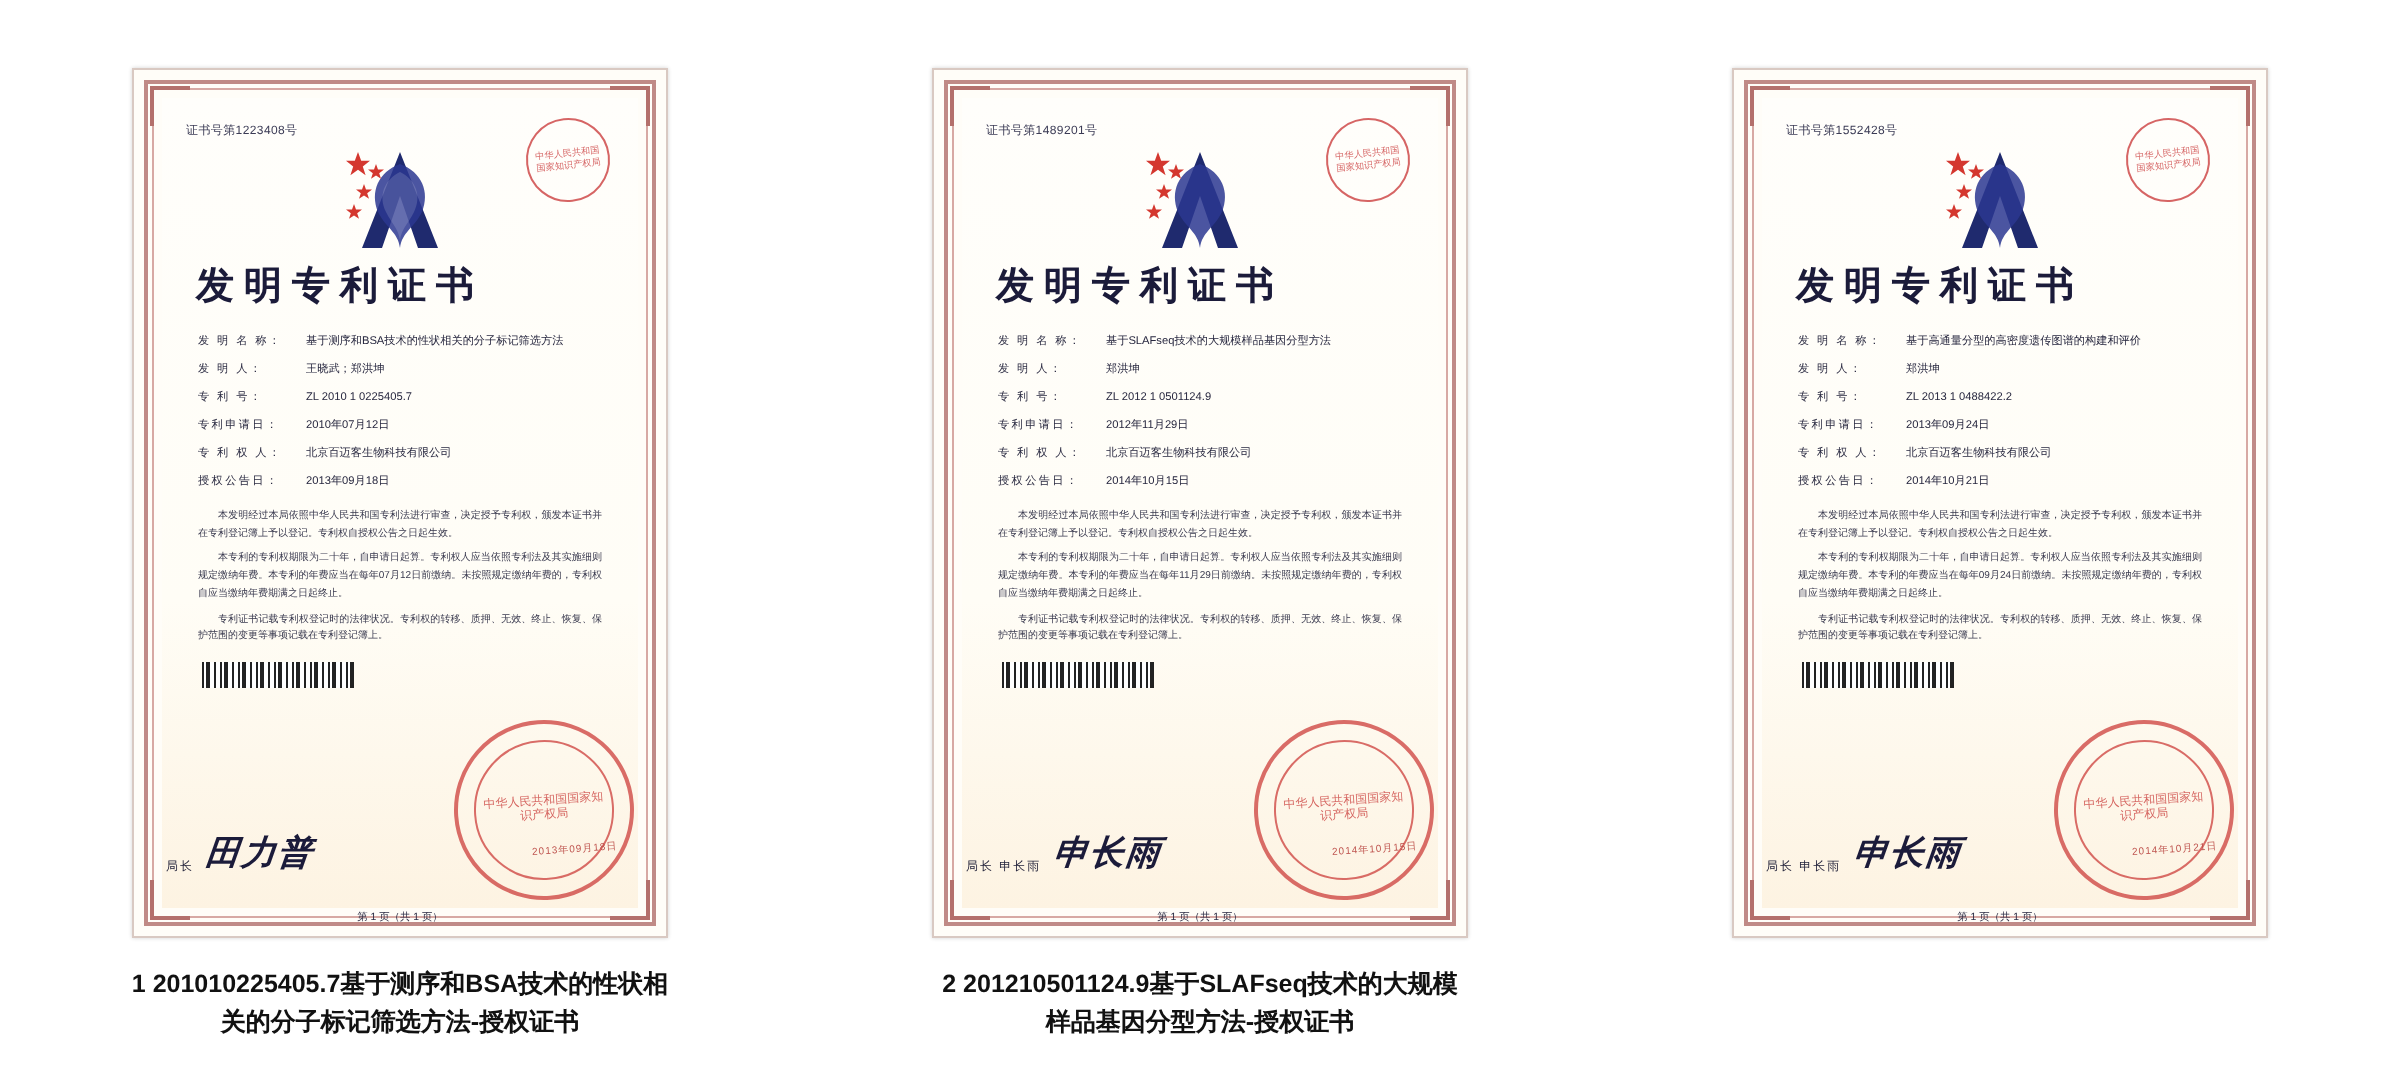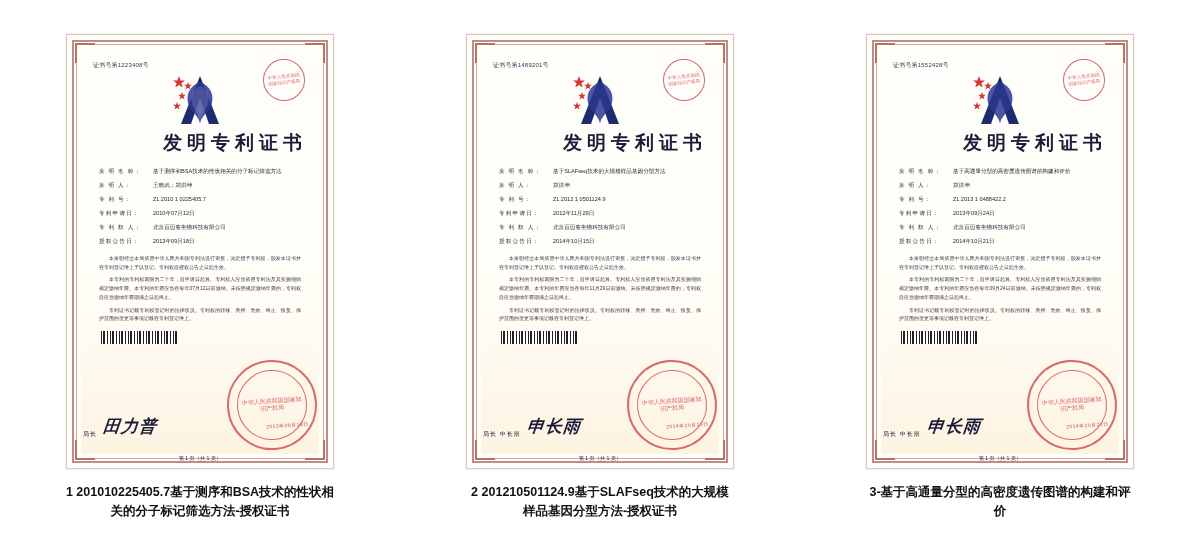--- a/index.html
+++ b/index.html
@@ -75,21 +75,21 @@
     transform:rotate(-6deg);
     opacity:.85;
   }
   .top-seal span{display:block;padding:0 2px;}
   .emblem{
     margin:2px auto 0 auto;
     width:66px;height:56px;
     position:relative;
   }
   .title{
-    text-align:right;
+    text-align:left;
     font-family:"DejaVu Serif", serif;
     font-weight:bold;
     font-size:19px;
     letter-spacing:5px;
     color:#1b1b3a;
     margin:2px 0 0 0;
     padding-left:5px;
   }
   .fields{
     margin-top:12px;
@@ -399,16 +399,15 @@
         <div class="sign-label">局长
 申长雨</div>
         <div class="sign-script">申长雨</div>
       </div>
       <div class="big-seal">
         <div class="inner">中华人民共和国国家知识产权局</div>
       </div>
       <div class="date-stamp">2014年10月21日</div>
       <div class="page-foot">第 1 页（共 1 页）</div>
     </div>
-    <div class="caption">3-基于高通量分型的高密度遗传图谱的构建和评价</div>
   </div>
 
 </div>
 
 </body></html>

